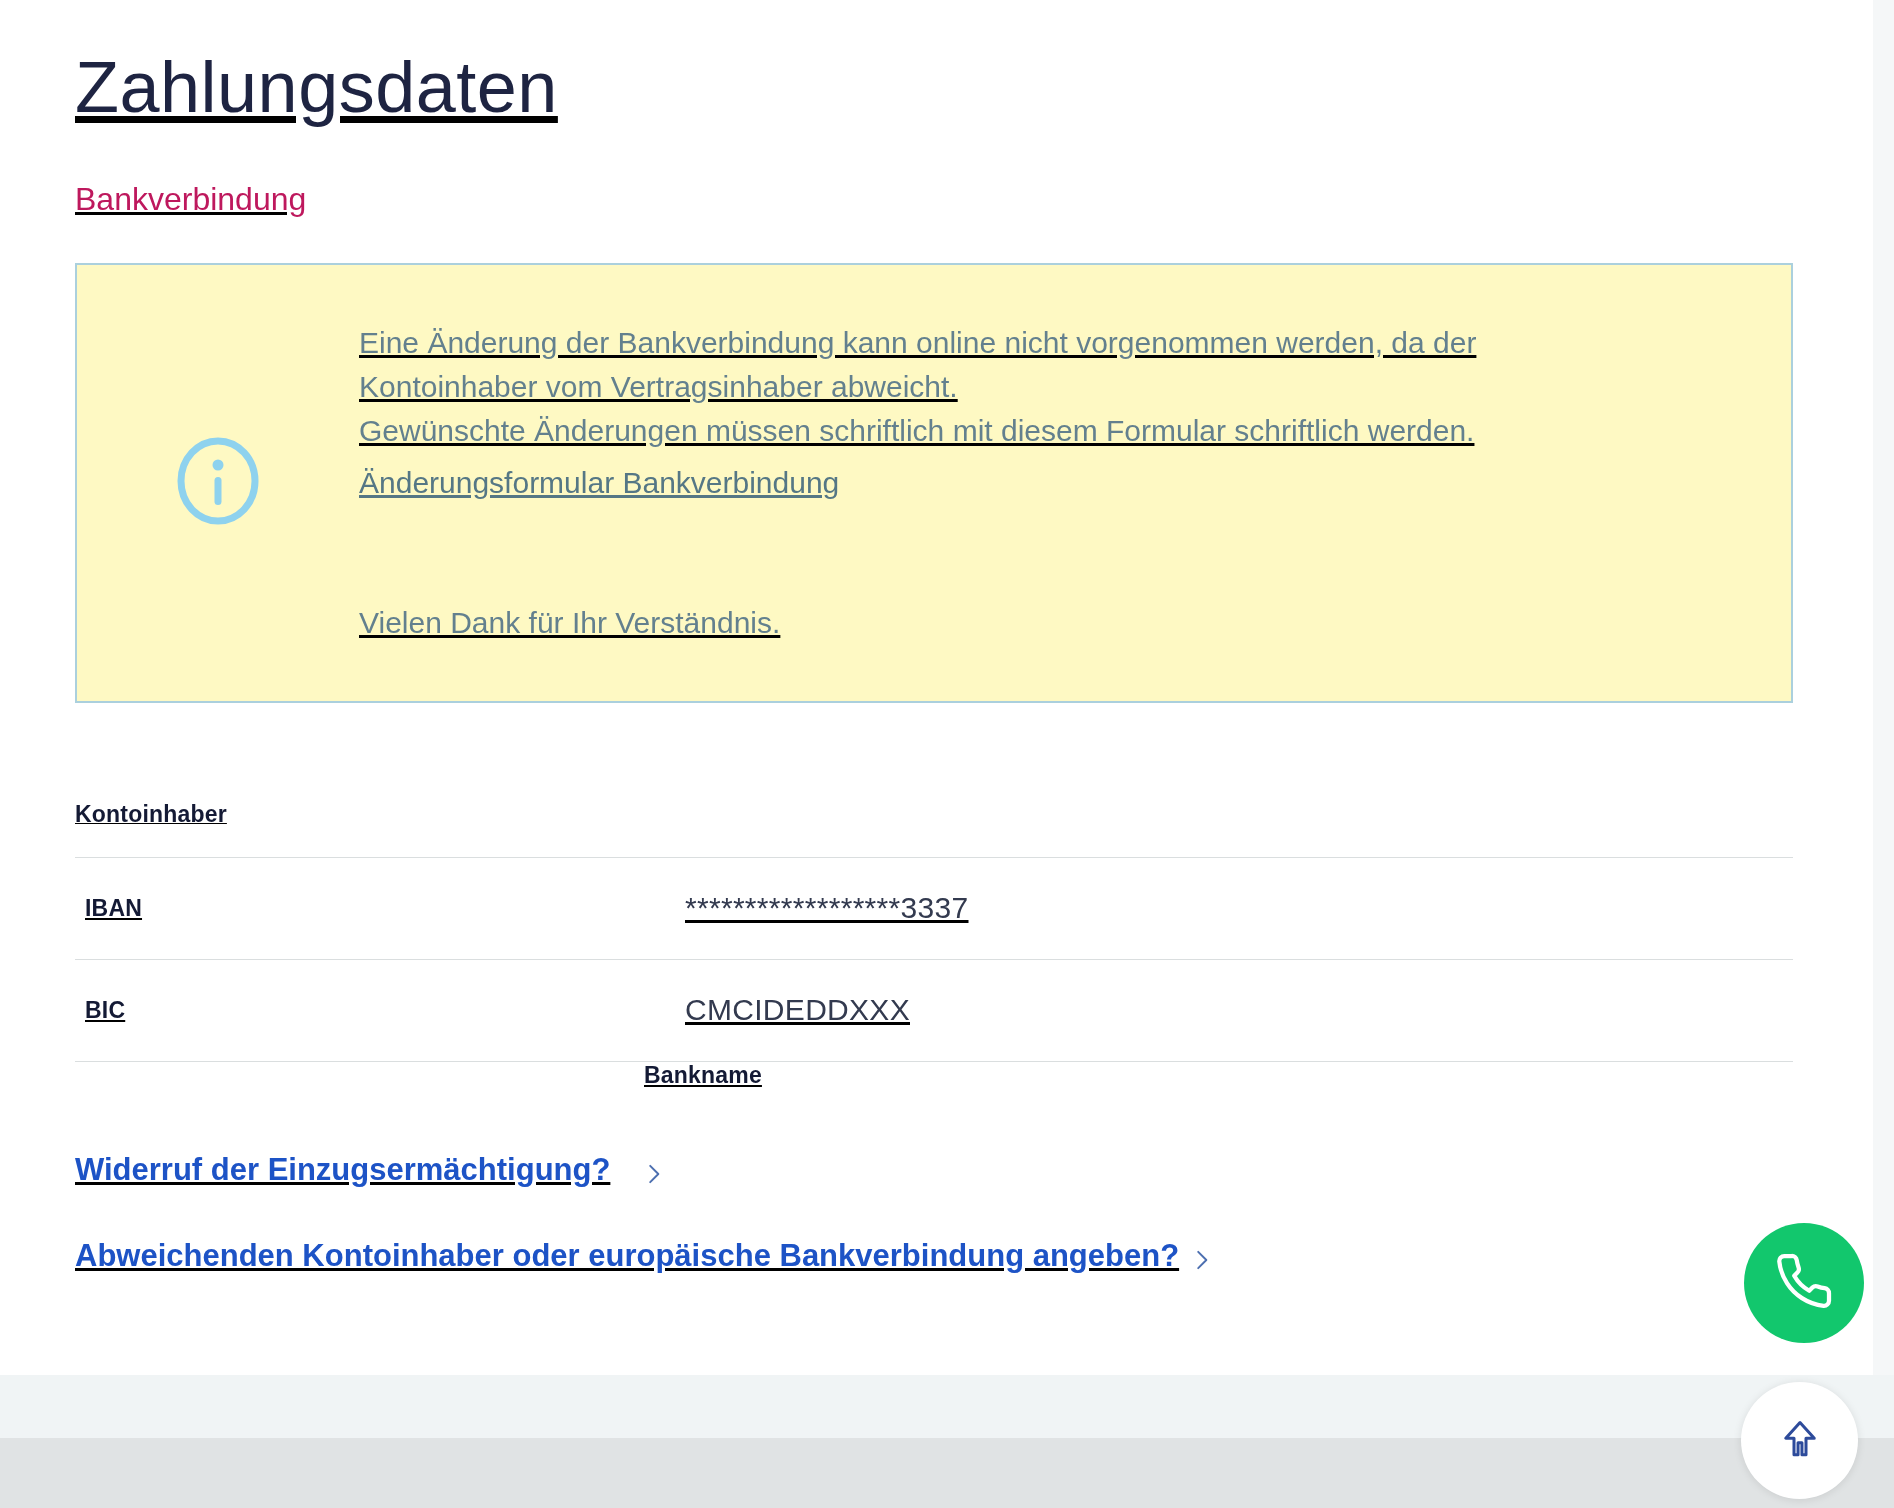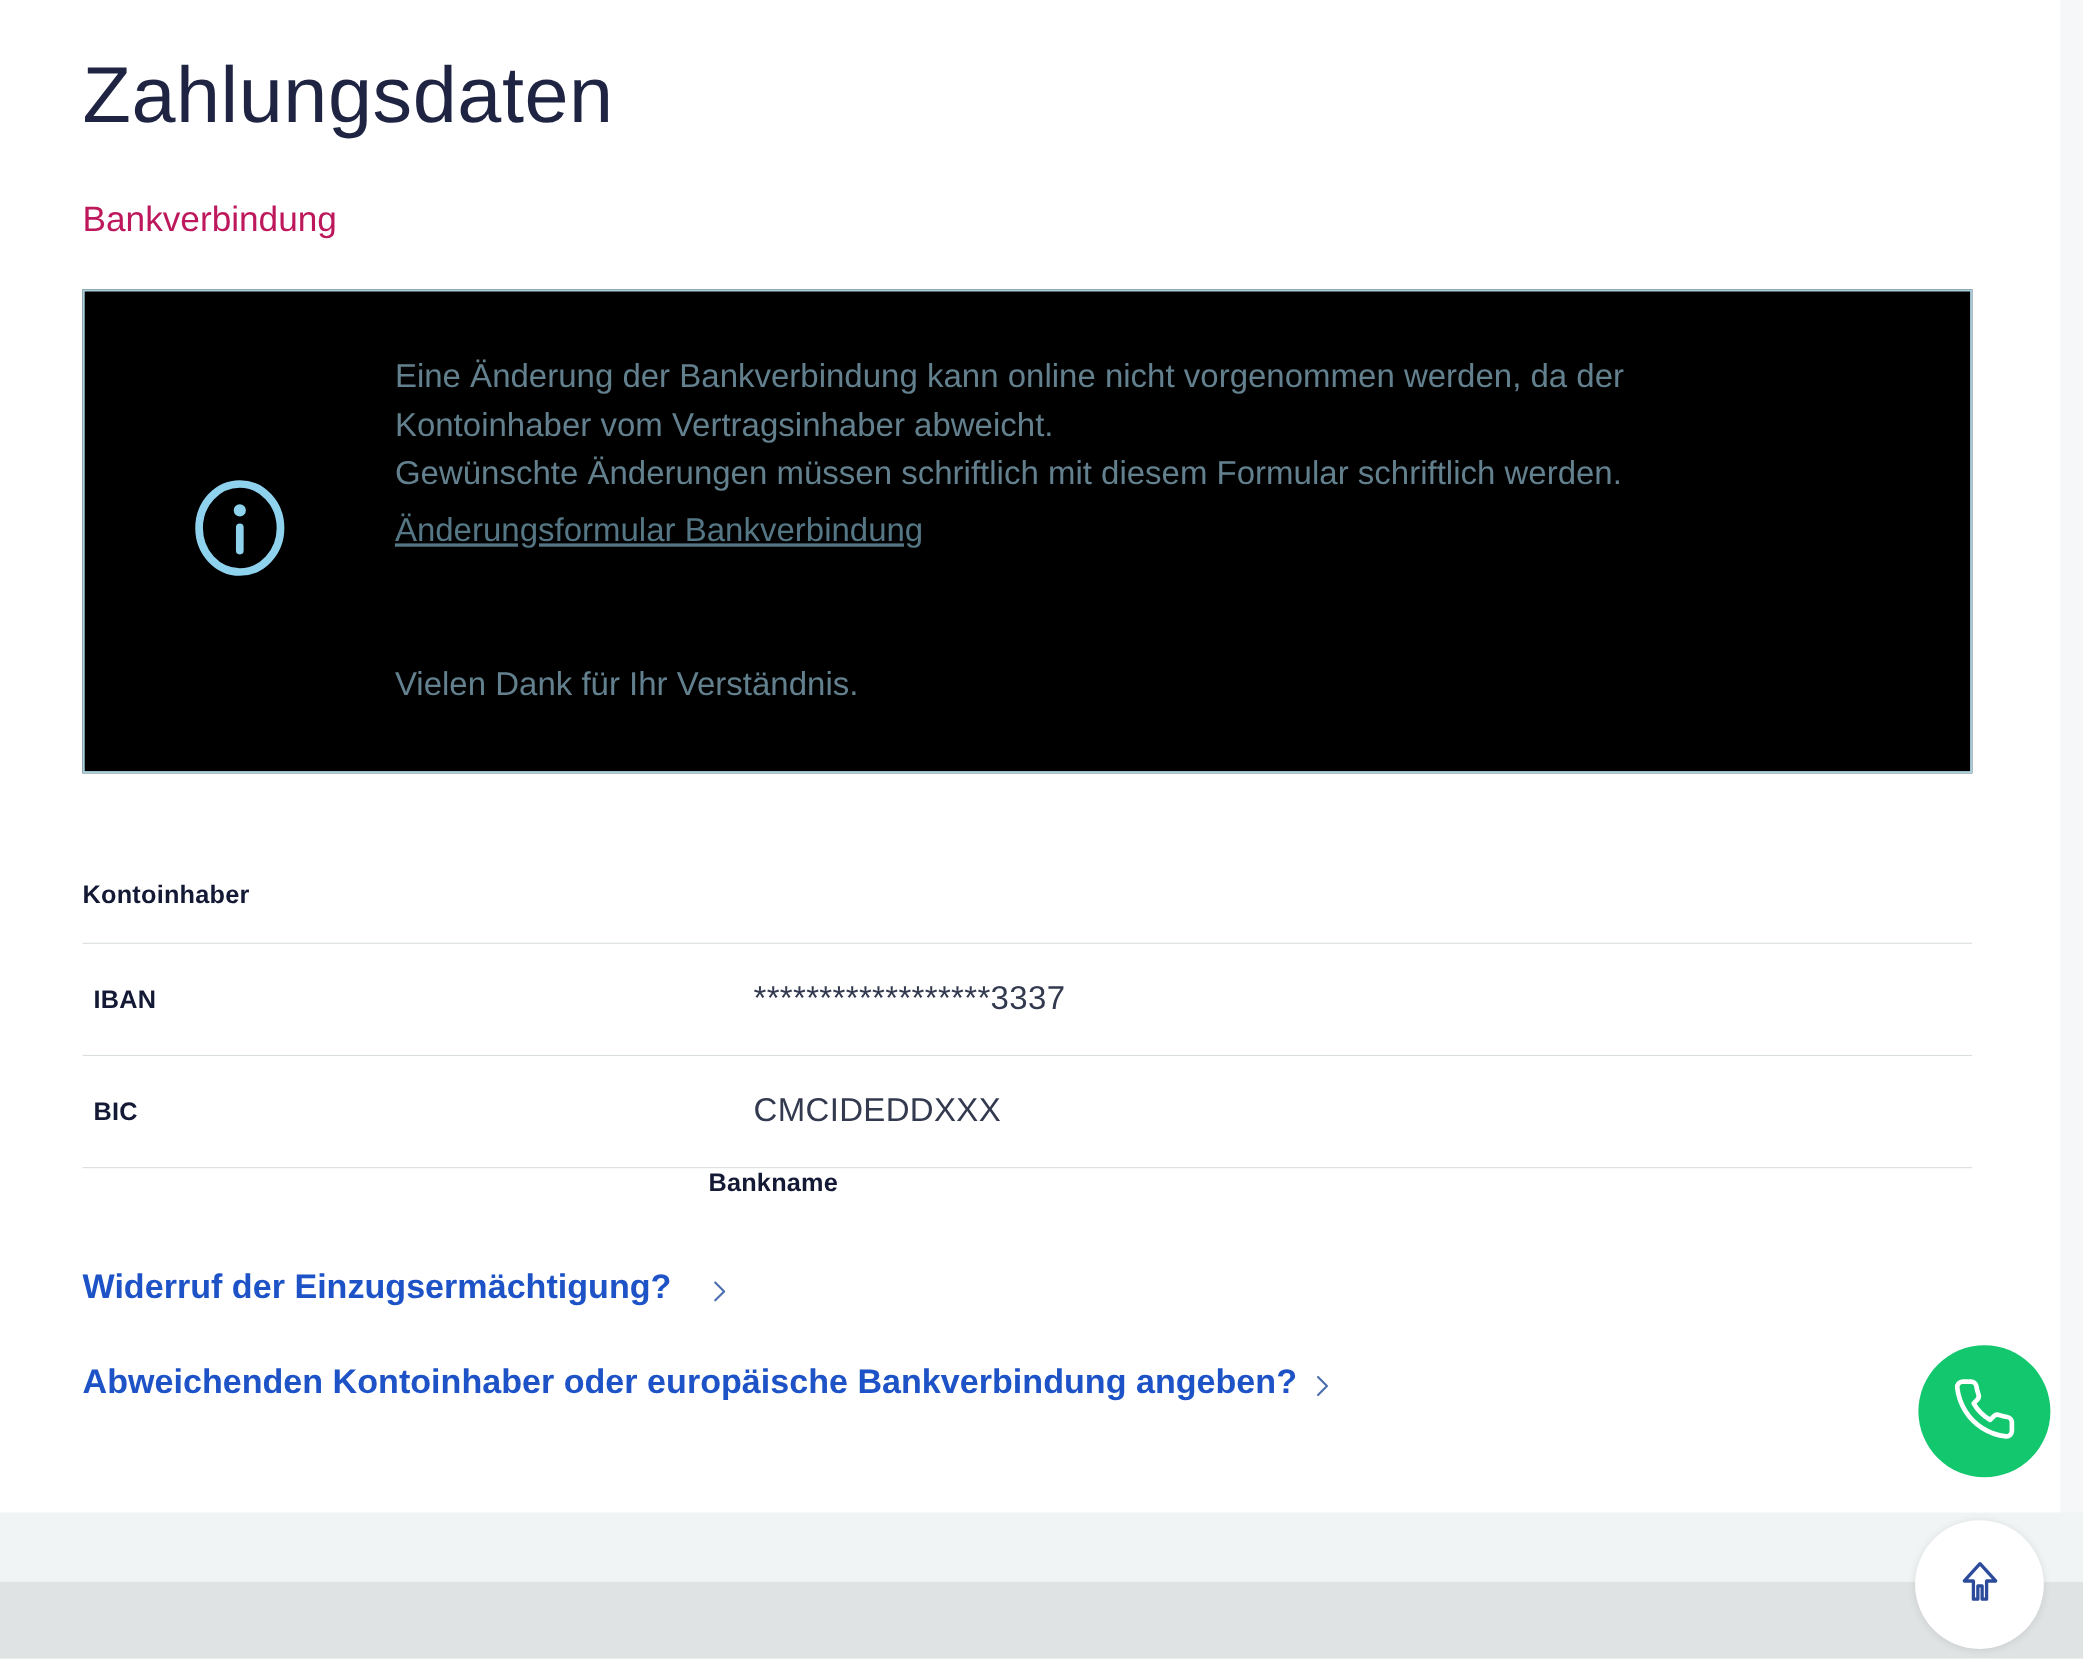--- a/index.html
+++ b/index.html
@@ -18,20 +18,21 @@
   .scrollbar-track {
     position: absolute;
     top: 0; right: 0;
     width: 21px; height: 100%;
     background: #f5f7f8;
   }
   .content {
     position: absolute;
     left: 75px; top: 0;
     width: 1720px;
+    text-decoration: underline;
   }
   .page-title {
     margin: 44px 0 0 0;
     font-size: 72px;
     font-weight: 300;
     line-height: 1.2;
     color: #1e2442;
     letter-spacing: 0.5px;
   }
   .section-title {
@@ -39,21 +40,21 @@
     font-size: 32px;
     font-weight: 400;
     line-height: 1.2;
     color: #be185d;
   }
   .info-box {
     margin-top: 44px;
     width: 1718px;
     height: 440px;
     border: 2px solid #abd0dd;
-    background: #000000;
+    background: #fef9c3;
     display: flex;
   }
   .info-icon-col {
     width: 282px;
     flex: 0 0 282px;
     display: flex;
     align-items: center;
     justify-content: center;
   }
   .info-text-col {

